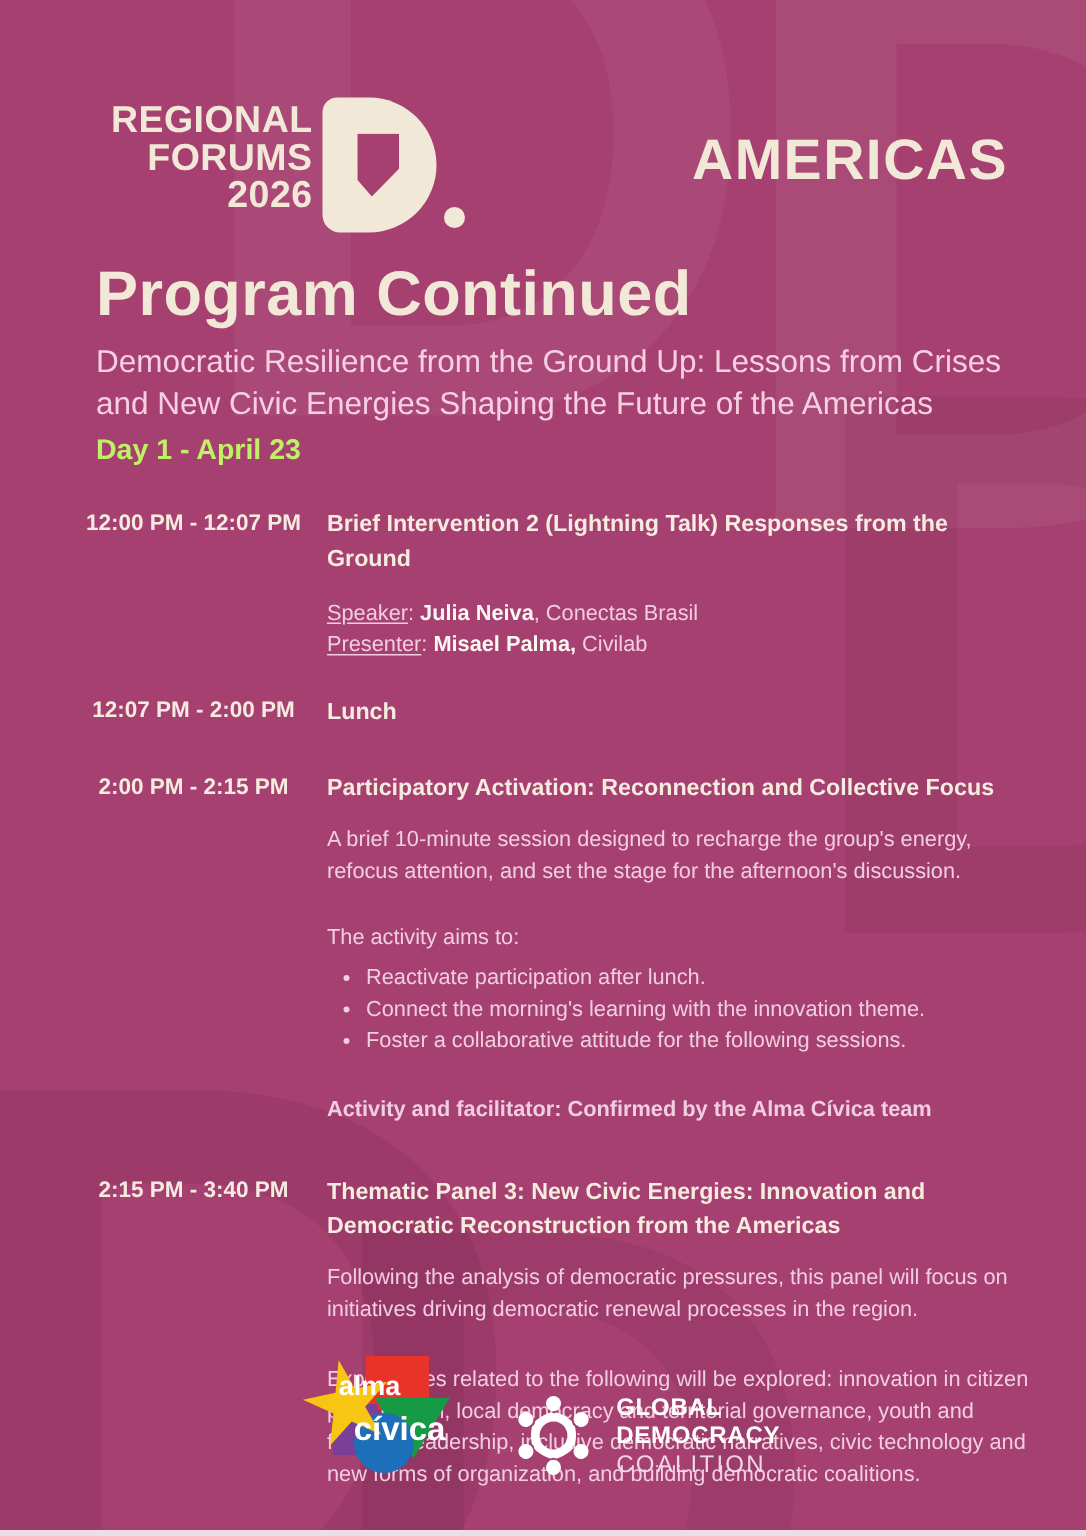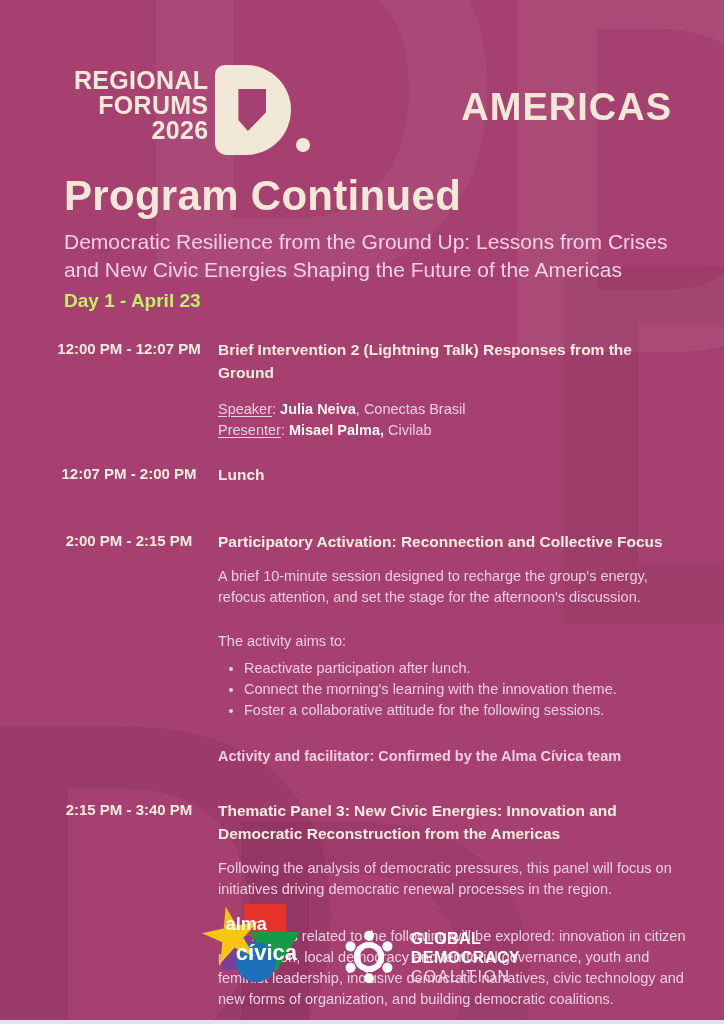--- a/index.html
+++ b/index.html
@@ -37,21 +37,21 @@
                 color:#f2e8d7; letter-spacing:0.3px; }
   .subtitle { position:absolute; top:228px; left:64px; width:620px; font-size:21px;
               line-height:28px; color:#f6d0e1; }
   .day { position:absolute; top:290px; left:64px; font-size:19px; font-weight:bold;
          color:#bef264; }
 
   
   .schedule { position:absolute; top:338px; left:56px; right:34px; }
   .row { display:flex; }
   .row-1 { margin-bottom:22px; }
-  .row-2 { margin-bottom:44px; }
+  .row-2 { margin-bottom:28px; }
   .row-3 { margin-bottom:32px; }
   .time { width:146px; flex:none; text-align:center; font-size:15px; font-weight:bold;
           color:#f5ecdf; line-height:21px; }
   .content { margin-left:16px; flex:1; }
   .session-title { font-size:15.5px; font-weight:bold; color:#f5ecdf; line-height:23px; }
   .desc { font-size:14.5px; color:#f0cede; line-height:21px; margin:13px 0 0 0; }
   .people { margin-top:15px; font-size:14.5px; line-height:21px; color:#f0cede; }
   .people .role { text-decoration:underline; text-underline-offset:2px; }
   .people b { color:#fbf7f2; }
   .aims-intro { margin-top:23px; }

